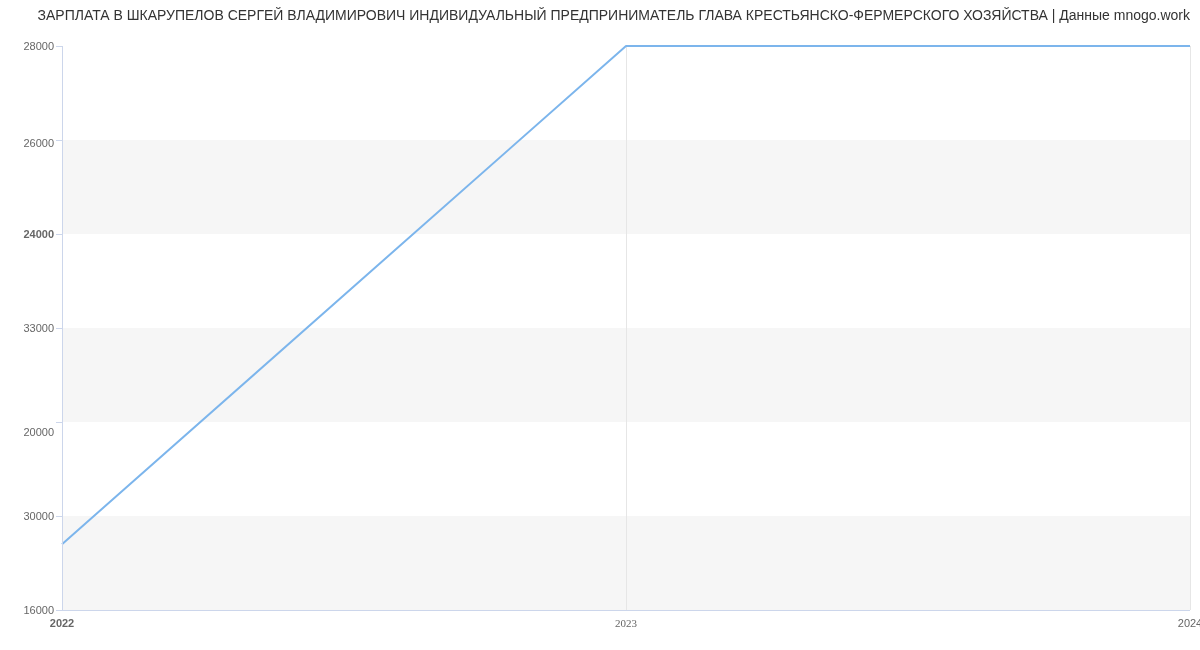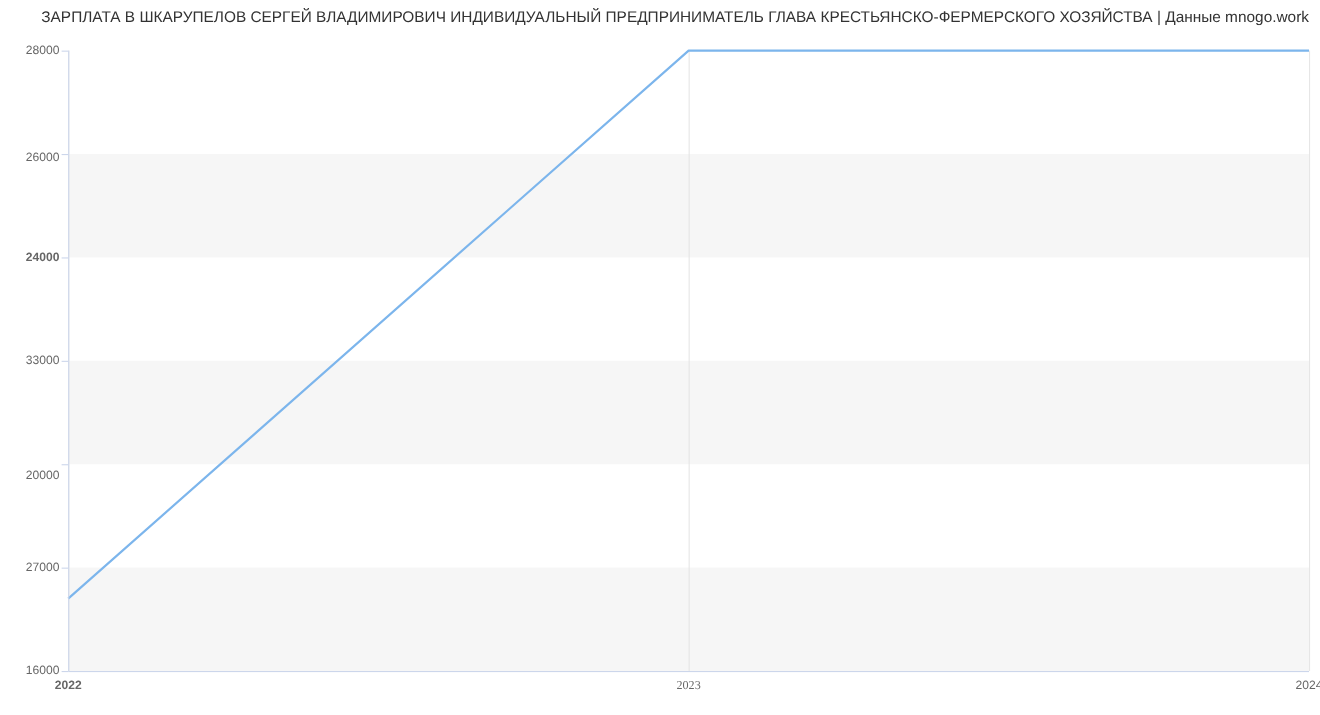--- a/index.html
+++ b/index.html
@@ -100,21 +100,21 @@
       <svg class="series" preserveAspectRatio="none" viewBox="0 0 1128 564">
         <path d="M0.00 498.20 L564.00 0.00 L1128.00 0.00" fill="none" stroke="#7cb5ec" stroke-width="2" stroke-linejoin="round"></path>
       </svg>
   </div>
 
   <div class="axis-line" style="left:62px; top:610px; width:1128px; height:1px;"></div>
   <div class="axis-line" style="left:62px; top:46px; width:1px; height:564px;"></div>
 
   <div id="y-labels">
       <div class="y-label" style="top: 610px;">16000</div>
-      <div class="y-label" style="top: 516px;">27000</div>
+      <div class="y-label" style="top: 516px;">30000</div>
       <div class="y-label" style="top: 422px; margin-top: 10px;">20000</div>
       <div class="y-label" style="top: 328px;">33000</div>
       <div class="y-label" style="top: 234px; font-weight: bold;">24000</div>
       <div class="y-label" style="top: 128px; margin-top: 15px;">26000</div>
       <div class="y-label" style="top: 46px;">28000</div>
     </div>
 
   <div id="x-labels">
       <div class="x-label" style="left: 62px; font-weight: bold;">2022</div>
       <div class="x-label" style="left: 626px; font-family: Liberation Serif, serif;">2023</div>

